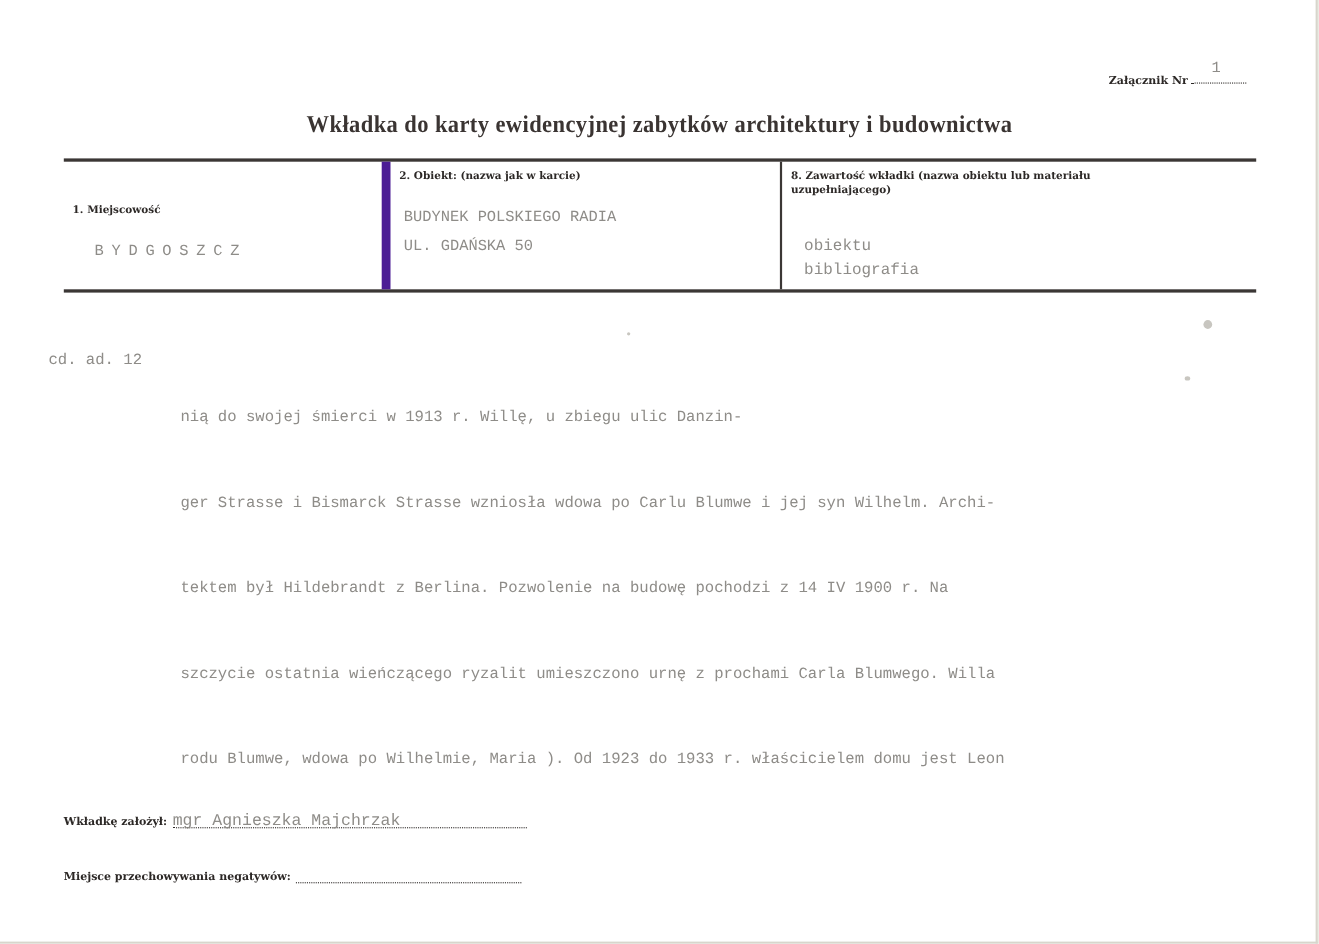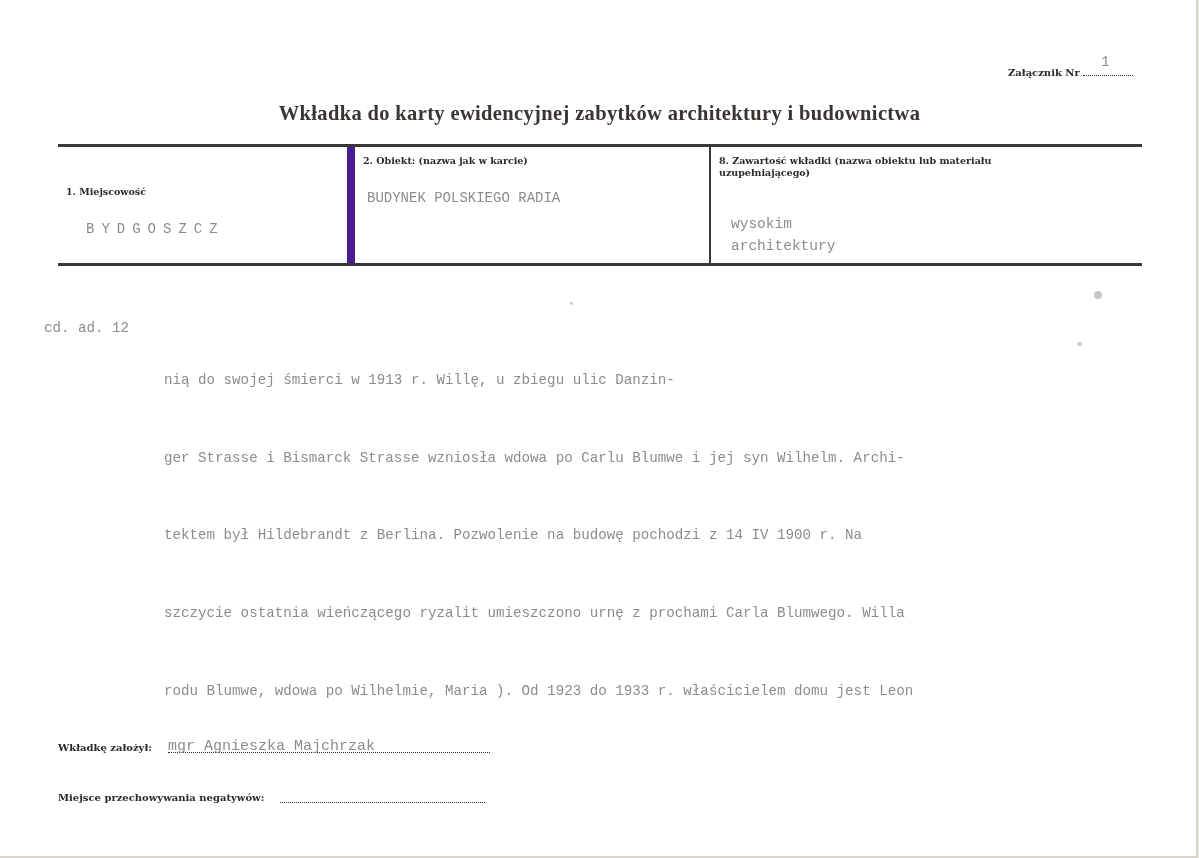--- a/index.html
+++ b/index.html
@@ -67,21 +67,21 @@
 
     .footer-row {
       position: absolute; left: 58px;
       font-family: "DejaVu Serif", serif; font-size: 10px; font-weight: bold; color: #2c2826;
       display: flex; align-items: flex-end;
     }
     .footer-row.f1 { top: 736px; }
     .footer-row.f2 { top: 786px; }
     .fill-line {
       display: inline-block; border-bottom: 1px dotted #2c2826; height: 16px; position: relative;
-      margin-left: 16px;
+      margin-left: 5px;
     }
     .fill-line .fill-value {
       position: absolute; left: 0; bottom: -3px; font-family: "Liberation Mono", monospace;
       font-weight: normal; font-size: 15px; color: #8e8c88; white-space: pre;
     }
     .spot { position: absolute; border-radius: 50%; background: #c8c6c0; }
   </style>
 </head>
 <body>
 
@@ -98,27 +98,28 @@
 
   <div class="header-table">
     <div class="cell c1">
       <div class="cell-label">1. Miejscowość</div>
       <div class="cell-value mono">BYDGOSZCZ</div>
     </div>
     <div class="cell c2">
       <div class="cell-label">2. Obiekt: (nazwa jak w karcie)</div>
       <div class="cell-value mono">
         <div>BUDYNEK POLSKIEGO RADIA</div>
+        <div>UL. GDAŃSKA 50</div>
       </div>
     </div>
     <div class="cell c3">
       <div class="cell-label">8. Zawartość wkładki (nazwa obiektu lub  materiału uzupełniającego)</div>
       <div class="cell-value mono">
-        <div>wysokim</div>
-        <div>architektury</div>
+        <div>obiektu</div>
+        <div>bibliografia</div>
       </div>
     </div>
   </div>
 
   <div class="body-text">
     <span class="prefix">cd. ad. 12</span>
     <div class="lines">
       <span class="line">nią do swojej śmierci w 1913 r. Willę, u zbiegu ulic Danzin-</span>
       <span class="line">ger Strasse i Bismarck Strasse wzniosła wdowa po Carlu Blumwe i jej syn Wilhelm. Archi-</span>
       <span class="line">tektem był Hildebrandt z Berlina. Pozwolenie na budowę pochodzi z 14 IV 1900 r. Na</span>

